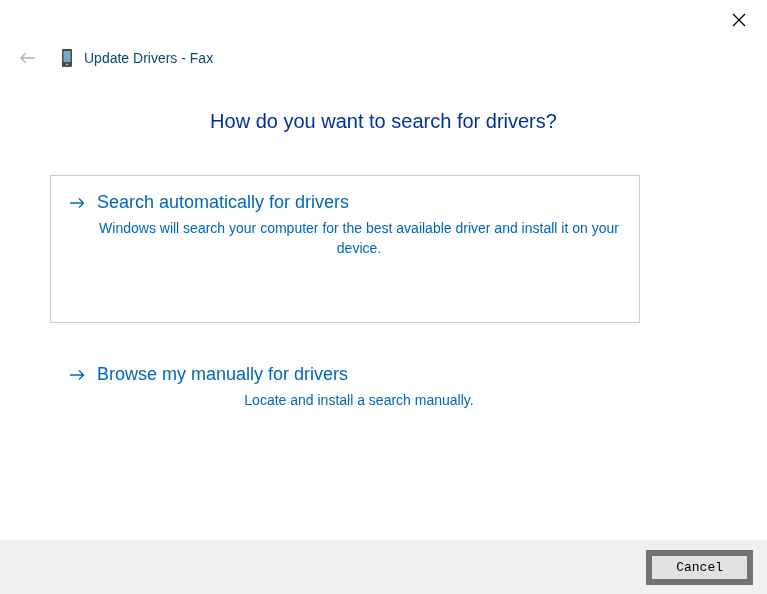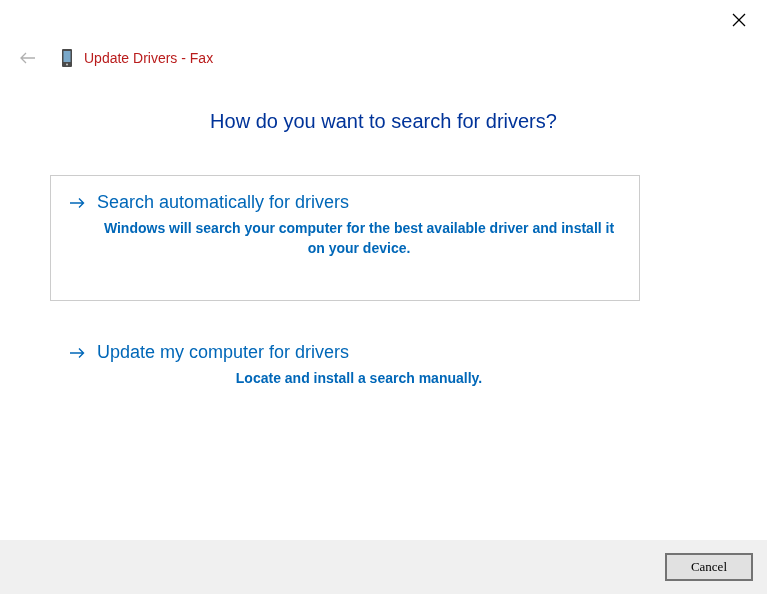--- a/index.html
+++ b/index.html
@@ -54,21 +54,21 @@
       align-items: center;
       justify-content: center;
       margin-left: 12px;
     }
     .device-icon svg {
       width: 14px;
       height: 20px;
     }
     .title {
       font-size: 14px;
-      color: #b91c1c;
+      color: #0c4a6e;
       font-weight: 400;
     }
     .content {
       position: absolute;
       top: 110px;
       left: 50px;
       right: 50px;
       text-align: center;
     }
     .question {
@@ -79,21 +79,21 @@
     }
     .option {
       border: 1px solid transparent;
       padding: 16px 18px 20px 18px;
       margin-bottom: 24px;
       cursor: pointer;
       width: 590px;
     }
     .option.selected {
       border: 1px solid #cccccc;
-      padding-bottom: 42px;
+      padding-bottom: 64px;
     }
     .option-header {
       display: flex;
       align-items: center;
       gap: 12px;
       margin-bottom: 6px;
     }
     .option-arrow {
       color: #0067b8;
       font-size: 16px;
@@ -104,40 +104,39 @@
       font-size: 18px;
       color: #0067b8;
       font-weight: 400;
     }
     .option-desc {
       font-size: 14px;
       color: #0067b8;
       margin-left: 30px;
       line-height: 1.4;
       max-width: 520px;
-      font-weight: bold;
     }
     .footer {
       position: absolute;
       bottom: 0;
       left: 0;
       right: 0;
       height: 54px;
       background: #f0f0f0;
       display: flex;
       align-items: center;
       justify-content: flex-end;
       padding-right: 14px;
     }
     .cancel-btn {
       background: #e1e1e1;
-      border: 2px solid #737373;
+      border: 6px solid #737373;
       padding: 4px 24px;
       font-size: 13px;
-      font-family: Liberation Serif, serif;
+      font-family: Liberation Mono, monospace;
       cursor: pointer;
       min-width: 86px;
     }
   </style>
 </head>
 <body>
 
 <div class="close-btn">
   <svg viewBox="0 0 14 14">
     <line x1="1" y1="1" x2="13" y2="13" stroke="#000" stroke-width="1.2"></line>
@@ -176,21 +175,21 @@
     <div class="option-desc">Windows will search your computer for the best available driver and install it on your device.</div>
   </div>
 
   <div class="option">
     <div class="option-header">
       <span class="option-arrow">
         <svg width="16" height="12" viewBox="0 0 16 12">
           <path d="M1 6 L14 6 M10 1.5 L14.5 6 L10 10.5" stroke="#0067b8" stroke-width="1.4" fill="none"></path>
         </svg>
       </span>
-      <span class="option-title">Update my computer for drivers</span>
+      <span class="option-title">Browse my manually for drivers</span>
     </div>
     <div class="option-desc">Locate and install a search manually.</div>
   </div>
 </div>
 
 <div class="footer">
   <button class="cancel-btn">Cancel</button>
 </div>
 
 </body></html>

